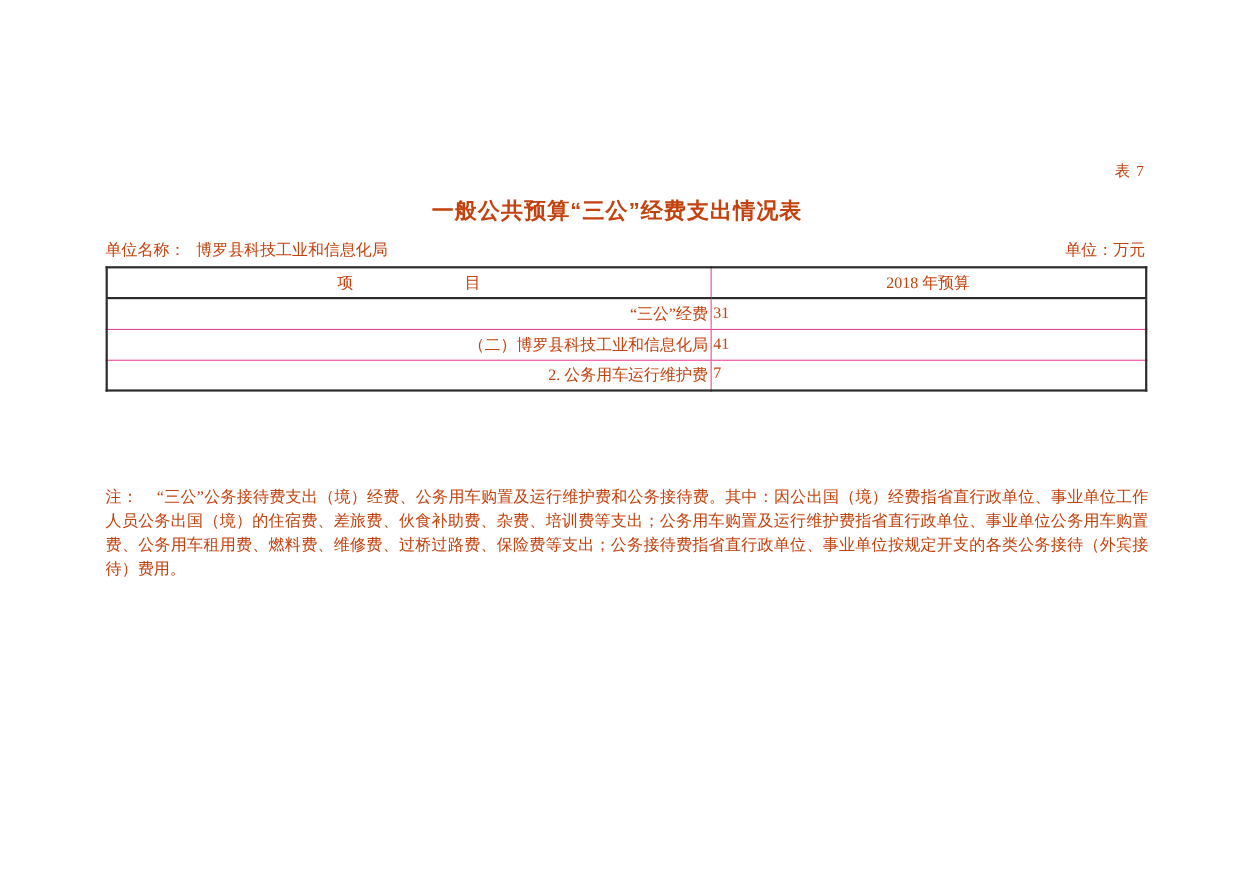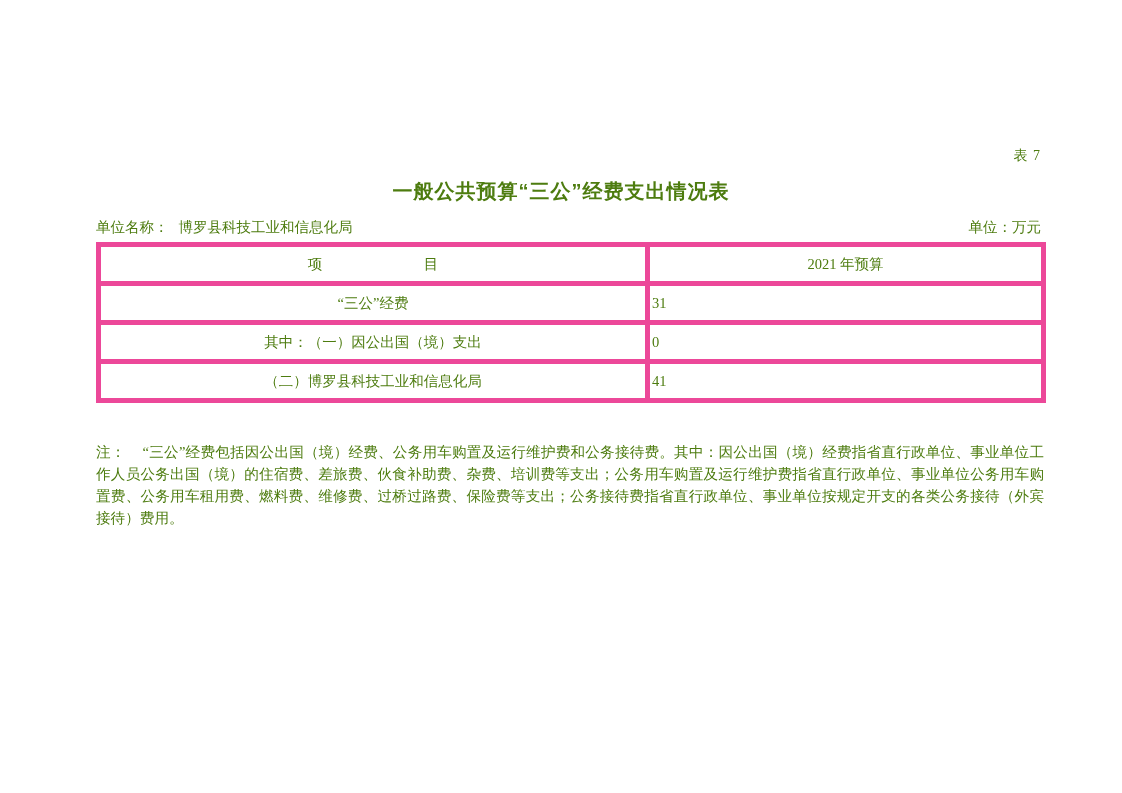--- a/index.html
+++ b/index.html
@@ -3,21 +3,21 @@
 <meta charset="utf-8">
 <style>
   * { box-sizing: border-box; }
   html, body { margin: 0; padding: 0; background: #ffffff; }
   .page {
     position: relative;
     width: 1122px;
     height: 793px;
     background: #ffffff;
     font-family: "Liberation Serif", "DejaVu Serif", serif;
-    color: #4d7c0f;
+    color: #c2410c;
     overflow: hidden;
   }
   .table-label {
     position: absolute;
     top: 147px;
     right: 81px;
     font-size: 14px;
     letter-spacing: 1px;
   }
   .page-title {
@@ -49,33 +49,33 @@
     left: 96px;
     width: 945px;
     table-layout: fixed;
     border-collapse: collapse;
     font-size: 14.5px;
     border: 2px solid #2b2b2b;
   }
   table.budget col.c-item { width: 549px; }
   table.budget col.c-value { width: 396px; }
   table.budget th, table.budget td {
-    border: 5px solid #ec4899;
-    height: 39px;
+    border: 1px solid #ec4899;
+    height: 28px;
     padding: 2px;
     font-weight: normal;
     vertical-align: middle;
     overflow: hidden;
     white-space: pre;
   }
   table.budget thead th {
     text-align: center;
     border-bottom: 2px solid #2b2b2b;
   }
-  td.item-cell { text-align: center; }
+  td.item-cell { text-align: right; }
   td.value-cell { text-align: left; padding-right: 4px; }
   .indent-0 { padding-left: 4px; }
   .indent-1 { padding-left: 46px; }
   .indent-2 { padding-left: 99px; }
   .indent-3 { padding-left: 163px; }
   .note {
     position: absolute;
     top: 441px;
     left: 96px;
     width: 948px;
@@ -103,37 +103,37 @@
   </div>
 
   <table class="budget">
     <colgroup>
       <col class="c-item">
       <col class="c-value">
     </colgroup>
     <thead>
       <tr>
         <th>项　　　　　　　目</th>
-        <th>2021 年预算</th>
+        <th>2018 年预算</th>
       </tr>
     </thead>
     <tbody>
 
     <tr>
         <td class="item-cell indent-0">“三公”经费</td>
         <td class="value-cell">31</td>
       </tr>
         <tr>
-        <td class="item-cell indent-1">其中：（一）因公出国（境）支出</td>
-        <td class="value-cell">0</td>
+        <td class="item-cell indent-2">（二）博罗县科技工业和信息化局</td>
+        <td class="value-cell">41</td>
       </tr>
         <tr>
-        <td class="item-cell indent-2">（二）博罗县科技工业和信息化局</td>
-        <td class="value-cell">41</td>
+        <td class="item-cell indent-3">2. 公务用车运行维护费</td>
+        <td class="value-cell">7</td>
       </tr>
       </tbody>
   </table>
 
   <p class="note">
-    <span class="note-label">注：</span><span>“三公”经费包括因公出国（境）经费、公务用车购置及运行维护费和公务接待费。其中：因公出国（境）经费指省直行政单位、事业单位工作人员公务出国（境）的住宿费、差旅费、伙食补助费、杂费、培训费等支出；公务用车购置及运行维护费指省直行政单位、事业单位公务用车购置费、公务用车租用费、燃料费、维修费、过桥过路费、保险费等支出；公务接待费指省直行政单位、事业单位按规定开支的各类公务接待（外宾接待）费用。</span>
+    <span class="note-label">注：</span><span>“三公”公务接待费支出（境）经费、公务用车购置及运行维护费和公务接待费。其中：因公出国（境）经费指省直行政单位、事业单位工作人员公务出国（境）的住宿费、差旅费、伙食补助费、杂费、培训费等支出；公务用车购置及运行维护费指省直行政单位、事业单位公务用车购置费、公务用车租用费、燃料费、维修费、过桥过路费、保险费等支出；公务接待费指省直行政单位、事业单位按规定开支的各类公务接待（外宾接待）费用。</span>
   </p>
 
 </div>
 
 </body></html>

